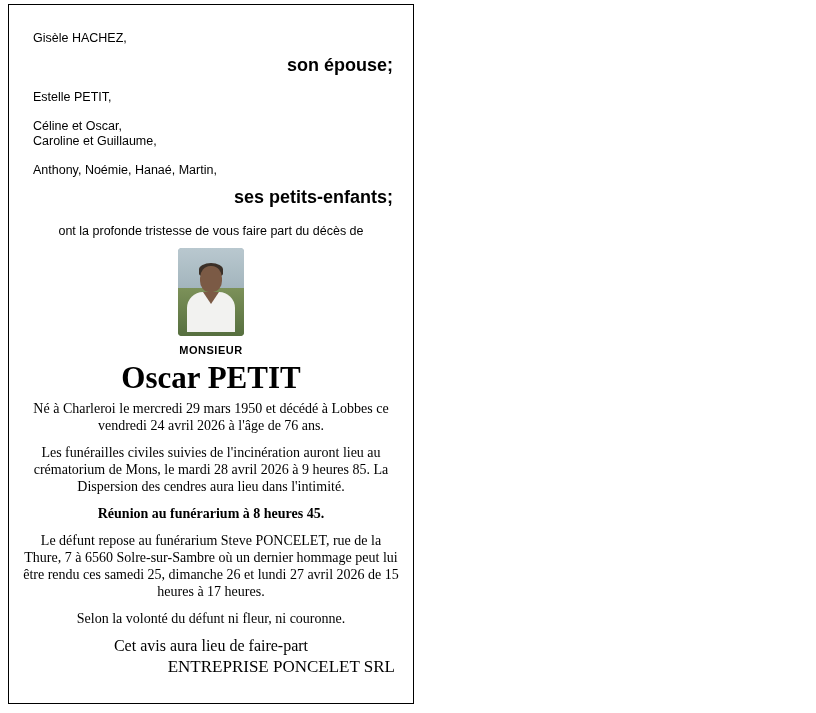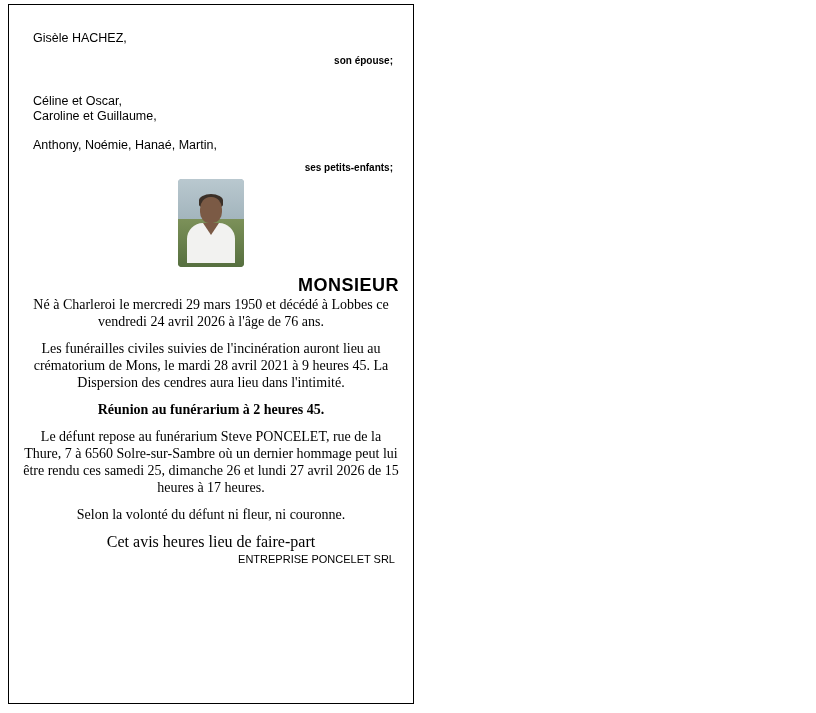--- a/index.html
+++ b/index.html
@@ -38,21 +38,21 @@
     position: relative;
   }
   .name-line {
     font-size: 12.5px;
     line-height: 15px;
     text-align: left;
     margin: 0 0 0 10px;
     white-space: pre-line;
   }
   .rel-line {
-    font-size: 10px;
+    font-size: 18px;
     font-weight: bold;
     text-align: right;
     margin: 9px 6px 0 0;
   }
   .gap-sm { height: 14px; }
   .announce {
     font-size: 12.5px;
     text-align: center;
     margin-top: 16px;
     margin-bottom: 10px;
@@ -115,22 +115,22 @@
     position: absolute;
     left: 50%;
     top: 50%;
     width: 16px;
     height: 12px;
     margin-left: -8px;
     background: #7b5a45;
     clip-path: polygon(0 0, 100% 0, 50% 100%);
   }
   .monsieur {
-    text-align: right;
-    font-size: 18px;
+    text-align: center;
+    font-size: 11px;
     font-weight: bold;
     letter-spacing: 0.5px;
     margin-top: 6px;
   }
   .deceased-name {
     text-align: center;
     font-family: "Liberation Serif", serif;
     font-size: 31px;
     font-weight: bold;
     margin-top: 4px;
@@ -147,65 +147,68 @@
     font-weight: bold;
   }
   .closing {
     font-family: "Liberation Serif", serif;
     font-size: 16px;
     text-align: center;
     margin-top: 10px;
     margin-bottom: 2px;
   }
   .company {
-    font-family: Liberation Sans, sans-serif;
-    font-size: 11px;
+    font-family: Liberation Serif, serif;
+    font-size: 17px;
     text-align: right;
     margin-top: 2px;
     margin-right: 4px;
   }
 </style>
 </head>
 <body>
 
 <div class="page">
   <div class="notice">
     <div class="inner">
 
       <div class="name-line">Gisèle HACHEZ,</div>
       <div class="rel-line">son épouse;</div>
       <div class="gap-sm"></div>
 
+      <div class="name-line">Estelle PETIT,</div>
       <div class="gap-sm"></div>
 
       <div class="name-line">Céline et Oscar,
 Caroline et Guillaume,</div>
       <div class="gap-sm"></div>
 
       <div class="name-line">Anthony, Noémie, Hanaé, Martin,</div>
       <div class="rel-line">ses petits-enfants;</div>
 
+      <div class="announce">ont la profonde tristesse de vous faire part du décès de</div>
 
       <div class="photo-wrap">
         <div class="photo">
           <div class="sky"></div>
           <div class="ground"></div>
           <div class="hair"></div>
           <div class="head"></div>
           <div class="body"></div>
           <div class="collar"></div>
         </div>
       </div>
 
       <div class="monsieur">MONSIEUR</div>
+      <div class="deceased-name">Oscar PETIT</div>
 
       <div class="para">Né à Charleroi le mercredi 29 mars 1950 et décédé à Lobbes ce vendredi 24 avril 2026 à l'âge de 76 ans.</div>
-      <div class="para">Les funérailles civiles suivies de l'incinération auront lieu au crématorium de Mons, le mardi 28 avril 2021 à 9 heures 45. La Dispersion des cendres aura lieu dans l'intimité.</div>
-      <div class="para bold">Réunion au funérarium à 2 heures 45.</div>
+      <div class="para">Les funérailles civiles suivies de l'incinération auront lieu au crématorium de Mons, le mardi 28 avril 2026 à 9 heures 85. La Dispersion des cendres aura lieu dans l'intimité.</div>
+      <div class="para bold">Réunion au funérarium à 8 heures 45.</div>
       <div class="para">Le défunt repose au funérarium Steve PONCELET, rue de la Thure, 7 à 6560 Solre-sur-Sambre où un dernier hommage peut lui être rendu ces samedi 25, dimanche 26 et lundi 27 avril 2026 de 15 heures à 17 heures.</div>
       <div class="para">Selon la volonté du défunt ni fleur, ni couronne.</div>
 
-      <div class="closing">Cet avis heures lieu de faire-part</div>
+      <div class="closing">Cet avis aura lieu de faire-part</div>
       <div class="company">ENTREPRISE PONCELET SRL</div>
 
     </div>
   </div>
 </div>
 
 </body></html>

